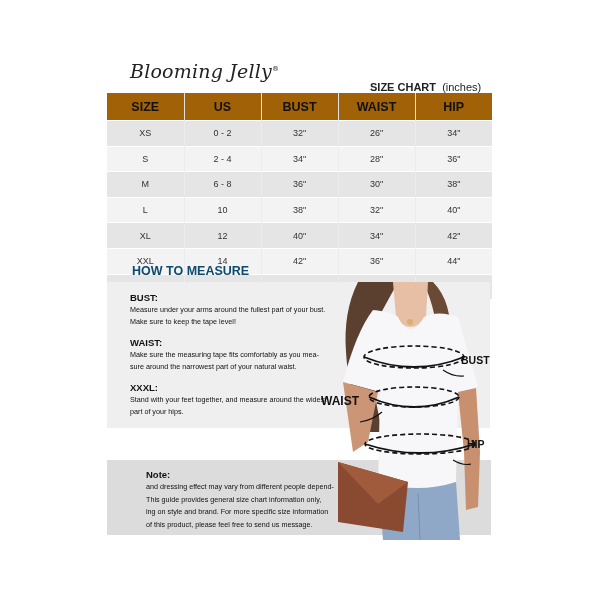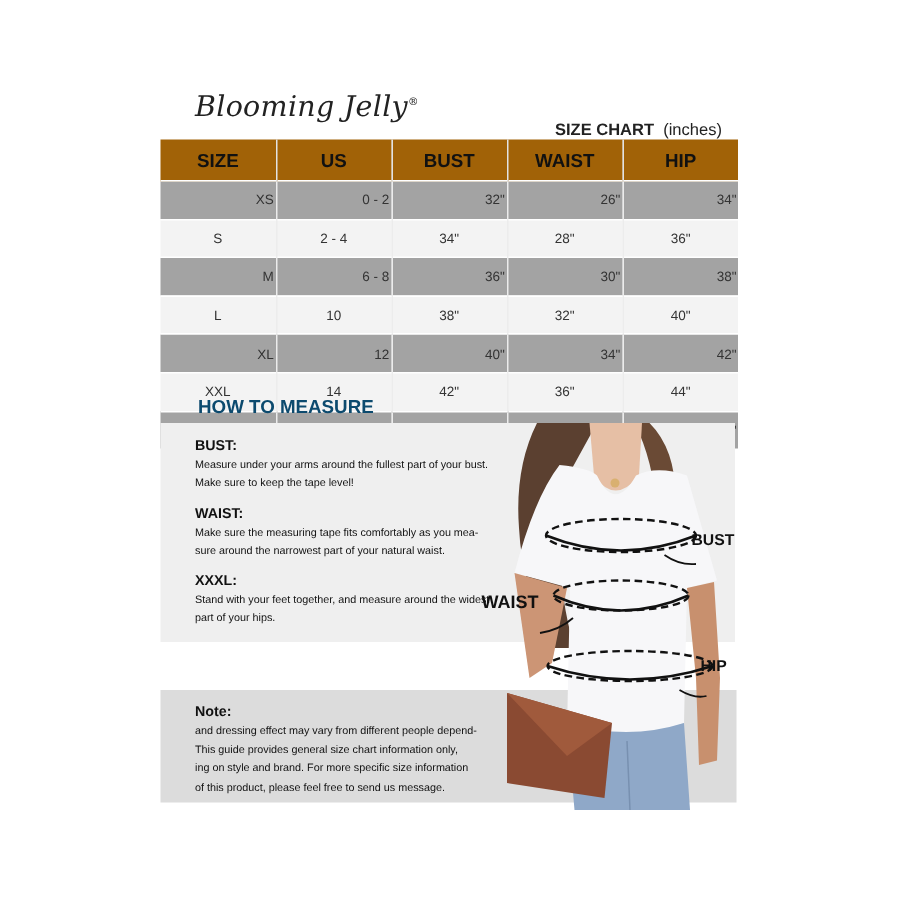--- a/index.html
+++ b/index.html
@@ -5,21 +5,21 @@
   html,body{margin:0;padding:0;background:#fff;}
   body{width:600px;height:600px;position:relative;overflow:hidden;font-family:"Liberation Sans",sans-serif;color:#111;}
   .logo{position:absolute;left:130px;top:60px;font-family:"DejaVu Serif",serif;font-style:italic;font-size:19px;color:#222;letter-spacing:0.2px;}
   .logo sup{font-size:7px;font-style:normal;}
   .chart-title{position:absolute;left:370px;top:81px;font-size:11px;color:#222;}
   .chart-title b{font-weight:bold;}
   table.size{position:absolute;left:107px;top:93px;width:385px;border-collapse:collapse;table-layout:fixed;}
   table.size th{background:#a16207;height:25px;font-size:12.5px;font-weight:bold;color:#111;border-left:1px solid #e2e2e2;}
   table.size td{height:22.6px;font-size:9px;color:#333;text-align:center;border-left:1px solid #ececec;border-top:1px solid #fff;}
   table.size th:first-child, table.size td:first-child{border-left:none;}
-  table.size tr.odd td{background:#a3a3a3;text-align:right;}
+  table.size tr.odd td{background:#e5e5e5;}
   table.size tr.even td{background:#f3f3f3;}
   .how-title{position:absolute;left:132px;top:264px;font-size:12.5px;font-weight:bold;color:#0c4a6e;}
   .panel{position:absolute;left:107px;top:282px;width:383px;height:146px;background:#efefef;}
   .note-panel{position:absolute;left:107px;top:460px;width:384px;height:75px;background:#dcdcdc;}
   .m-sec{position:absolute;left:130px;font-size:7.2px;line-height:12px;color:#111;}
   .m-sec .h{font-size:9.5px;font-weight:bold;line-height:12px;}
   .photo{position:absolute;left:338px;top:282px;width:152px;height:258px;}
   .lbl{position:absolute;font-weight:bold;font-size:10.5px;color:#111;}
 </style>
 </head>
@@ -108,21 +108,21 @@
   <div>Make sure the measuring tape fits comfortably as you mea-</div>
   <div>sure around the narrowest part of your natural waist.</div>
 </div>
 
 <div class="m-sec" style="top:382px;">
   <div class="h">XXXL:</div>
   <div>Stand with your feet together, and measure around the widest</div>
   <div>part of your hips.</div>
 </div>
 
-<div class="m-sec" style="top:469px;line-height:12.5px;">
+<div class="m-sec" style="top:469px;line-height:12.5px;margin-left:16px;">
   <div class="h">Note:</div>
   <div>and dressing effect may vary from different people depend-</div>
   <div>This guide provides general size chart information only,</div>
   <div>ing on style and brand. For more specific size information</div>
   <div>of this product, please feel free to send us message.</div>
 </div>
 
 <svg class="photo" viewBox="0 0 152 258" xmlns="http://www.w3.org/2000/svg">
 
   <path d="M20 0 Q5 30 8 70 Q10 110 30 150 L45 150 Q30 100 38 40 L60 0 Z" fill="#5b4030"></path>

